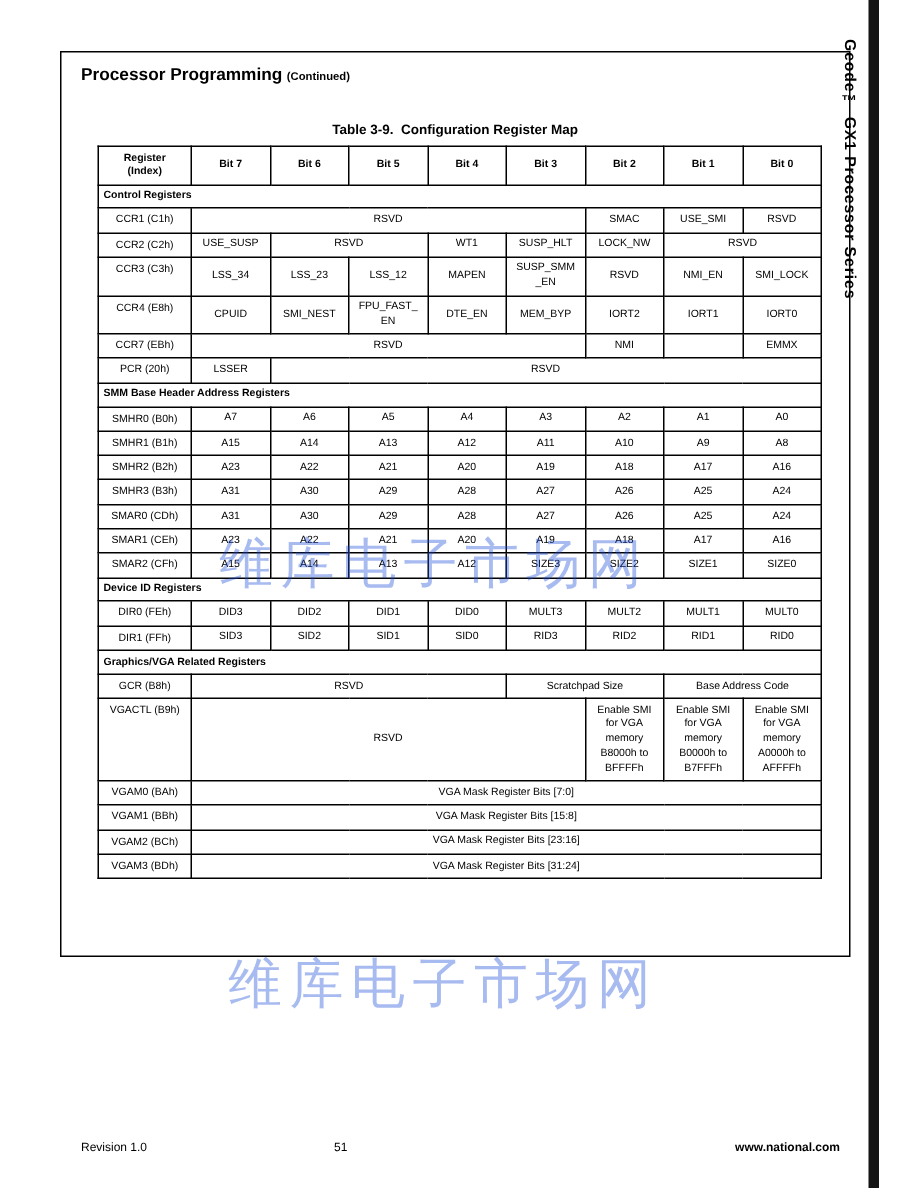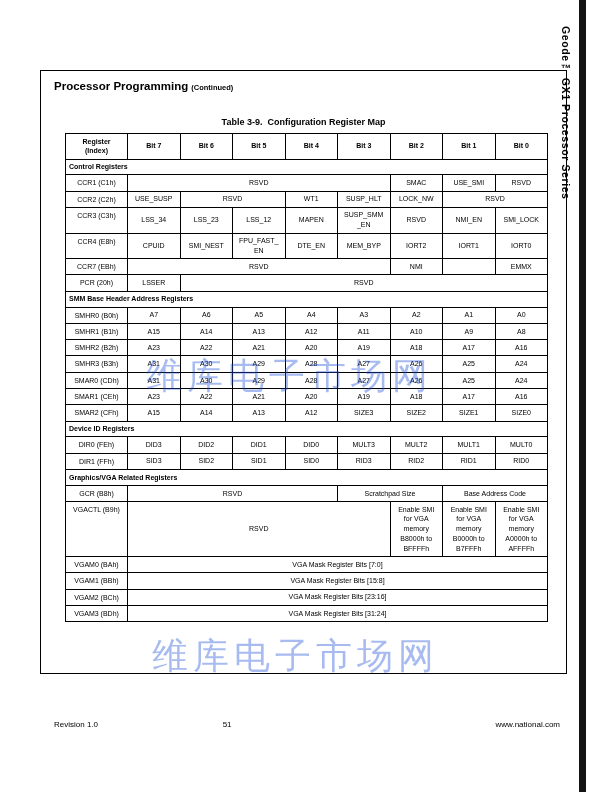--- a/index.html
+++ b/index.html
@@ -10,38 +10,38 @@
     overflow: hidden;
   }
   .edge-bar { position: absolute; left: 579px; top: 0; width: 7px; height: 792px; background: #141414; }
   .side-text {
     position: absolute; left: 560px; top: 26px;
     writing-mode: vertical-rl; white-space: nowrap;
     font-size: 10.5px; font-weight: bold; letter-spacing: 0.6px;
   }
   .content-box {
     position: absolute; left: 40px; top: 34px; width: 527px; height: 604px;
-    border: 1px solid #000; box-sizing: border-box; margin-top: 36px;
+    border: 1px solid #000; box-sizing: border-box;
   }
   .doc-header { margin: 9px 0 0 13px; font-size: 11.5px; font-weight: bold; }
   .continued { font-size: 7.5px; margin-left: 3px; }
   .table-title { margin-top: 25px; text-align: center; font-size: 9px; font-weight: bold; white-space: pre; }
   table { border-collapse: collapse; table-layout: fixed; width: 482px; margin: 6px 0 0 24px; }
   th, td {
     border: 1px solid #000; font-size: 7px; line-height: 1.4;
     text-align: center; vertical-align: middle; padding: 2.5px 1px;
     white-space: pre-line; overflow: hidden;
   }
   th { font-weight: bold; }
   td.section { text-align: left; font-weight: bold; padding-left: 3px; }
   td.reg { vertical-align: top; padding-top: 3px; }
-  .footer { position: absolute; left: 54px; top: 720px; width: 506px; display: flex; font-size: 8px; }
+  .footer { position: absolute; left: 54px; top: 760px; width: 506px; display: flex; font-size: 8px; }
   .footer .f-left { flex: 1; text-align: left; }
   .footer .f-center { flex: 1; }
-  .footer .f-right { flex: 1; text-align: right; }
+  .footer .f-right { flex: 1; text-align: right; font-weight: bold; }
   .watermark {
     position: absolute; font-size: 36px; color: #1d4ed8; opacity: 0.38;
     letter-spacing: 5px; pointer-events: none; z-index: 5; white-space: nowrap; text-align: center;
   }
   .wm1 { left: 146px; top: 352px; }
   .wm2 { left: 152px; top: 632px; }
 </style>
 </head>
 <body>
 

